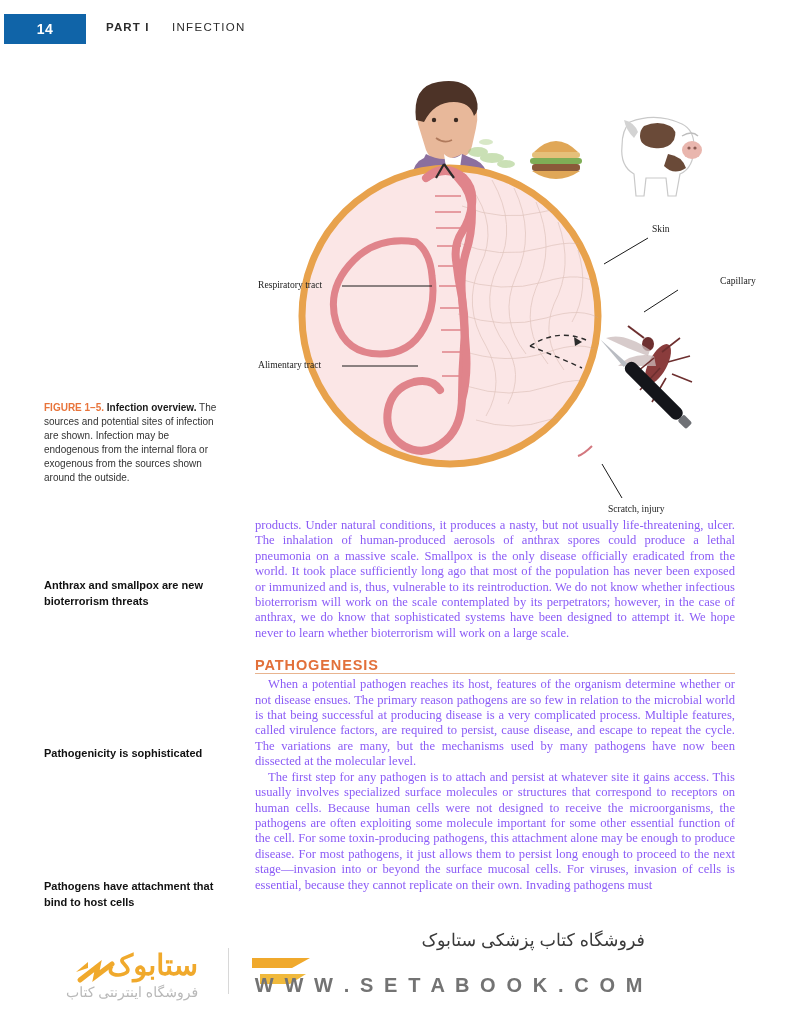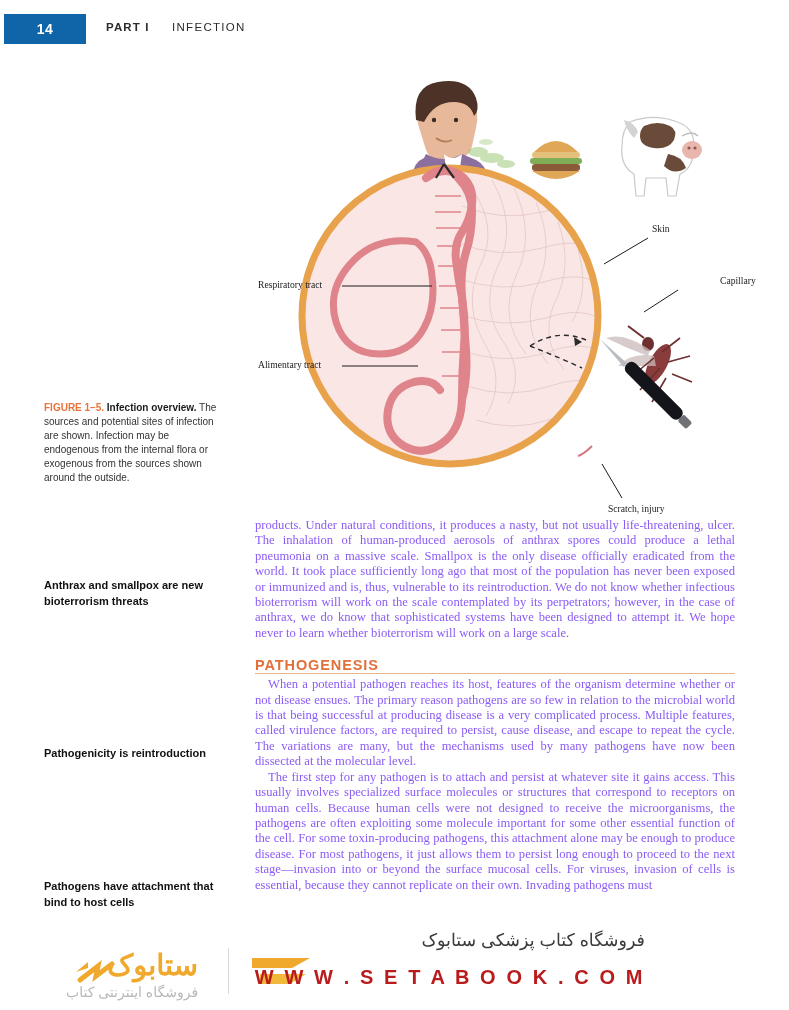--- a/index.html
+++ b/index.html
@@ -210,26 +210,26 @@
     right: 46px;
     top: 0;
     font-family: "Liberation Sans", sans-serif;
     font-size: 17.5px;
     color: #3a3a3a;
     direction: rtl;
   }
   .footer-url {
     position: absolute;
     right: 46px;
-    top: 36px;
+    top: 44px;
     font-family: "Liberation Sans", sans-serif;
     font-size: 20px;
     font-weight: bold;
     letter-spacing: 2.6px;
-    color: #b91c1c;
+    color: #737373;
   }
 </style>
 </head>
 <body>
 
 <div class="header">
   <div class="page-num-box"></div>
   <div class="page-num">14</div>
   <div class="part-label">PART I</div>
   <div class="part-title">INFECTION</div>
@@ -358,21 +358,21 @@
   <div class="fig-caption">
     <span class="fig-label">FIGURE 1–5.</span>
     <span class="fig-title">Infection overview.</span>
     <span>The sources and potential sites of infection are shown. Infection may be endogenous from the internal flora or exogenous from the sources shown around the outside.</span>
   </div>
 </div>
 
 <div class="body-area">
 
   <div class="margin-note mn-1">Anthrax and smallpox are new bioterrorism threats</div>
-  <div class="margin-note mn-2">Pathogenicity is reintroduction</div>
+  <div class="margin-note mn-2">Pathogenicity is sophisticated</div>
   <div class="margin-note mn-3">Pathogens have attachment that bind to host cells</div>
   <div class="margin-note mn-4">Invasion requires adaptation to new environments</div>
 
   <div class="col">
     <p>products. Under natural conditions, it produces a nasty, but not usually life-threatening, ulcer. The inhalation of human-produced aerosols of anthrax spores could produce a lethal pneumonia on a massive scale. Smallpox is the only disease officially eradicated from the world. It took place sufficiently long ago that most of the population has never been exposed or immunized and is, thus, vulnerable to its reintroduction. We do not know whether infectious bioterrorism will work on the scale contemplated by its perpetrators; however, in the case of anthrax, we do know that sophisticated systems have been designed to attempt it. We hope never to learn whether bioterrorism will work on a large scale.</p>
     <h2 class="sec-head">PATHOGENESIS</h2>
     <p class="indent">When a potential pathogen reaches its host, features of the organism determine whether or not disease ensues. The primary reason pathogens are so few in relation to the microbial world is that being successful at producing disease is a very complicated process. Multiple features, called virulence factors, are required to persist, cause disease, and escape to repeat the cycle. The variations are many, but the mechanisms used by many pathogens have now been dissected at the molecular level.</p>
     <p class="indent">The first step for any pathogen is to attach and persist at whatever site it gains access. This usually involves specialized surface molecules or structures that correspond to receptors on human cells. Because human cells were not designed to receive the microorganisms, the pathogens are often exploiting some molecule important for some other essential function of the cell. For some toxin-producing pathogens, this attachment alone may be enough to produce disease. For most pathogens, it just allows them to persist long enough to proceed to the next stage—invasion into or beyond the surface mucosal cells. For viruses, invasion of cells is essential, because they cannot replicate on their own. Invading pathogens must</p>
   </div>
 </div>

